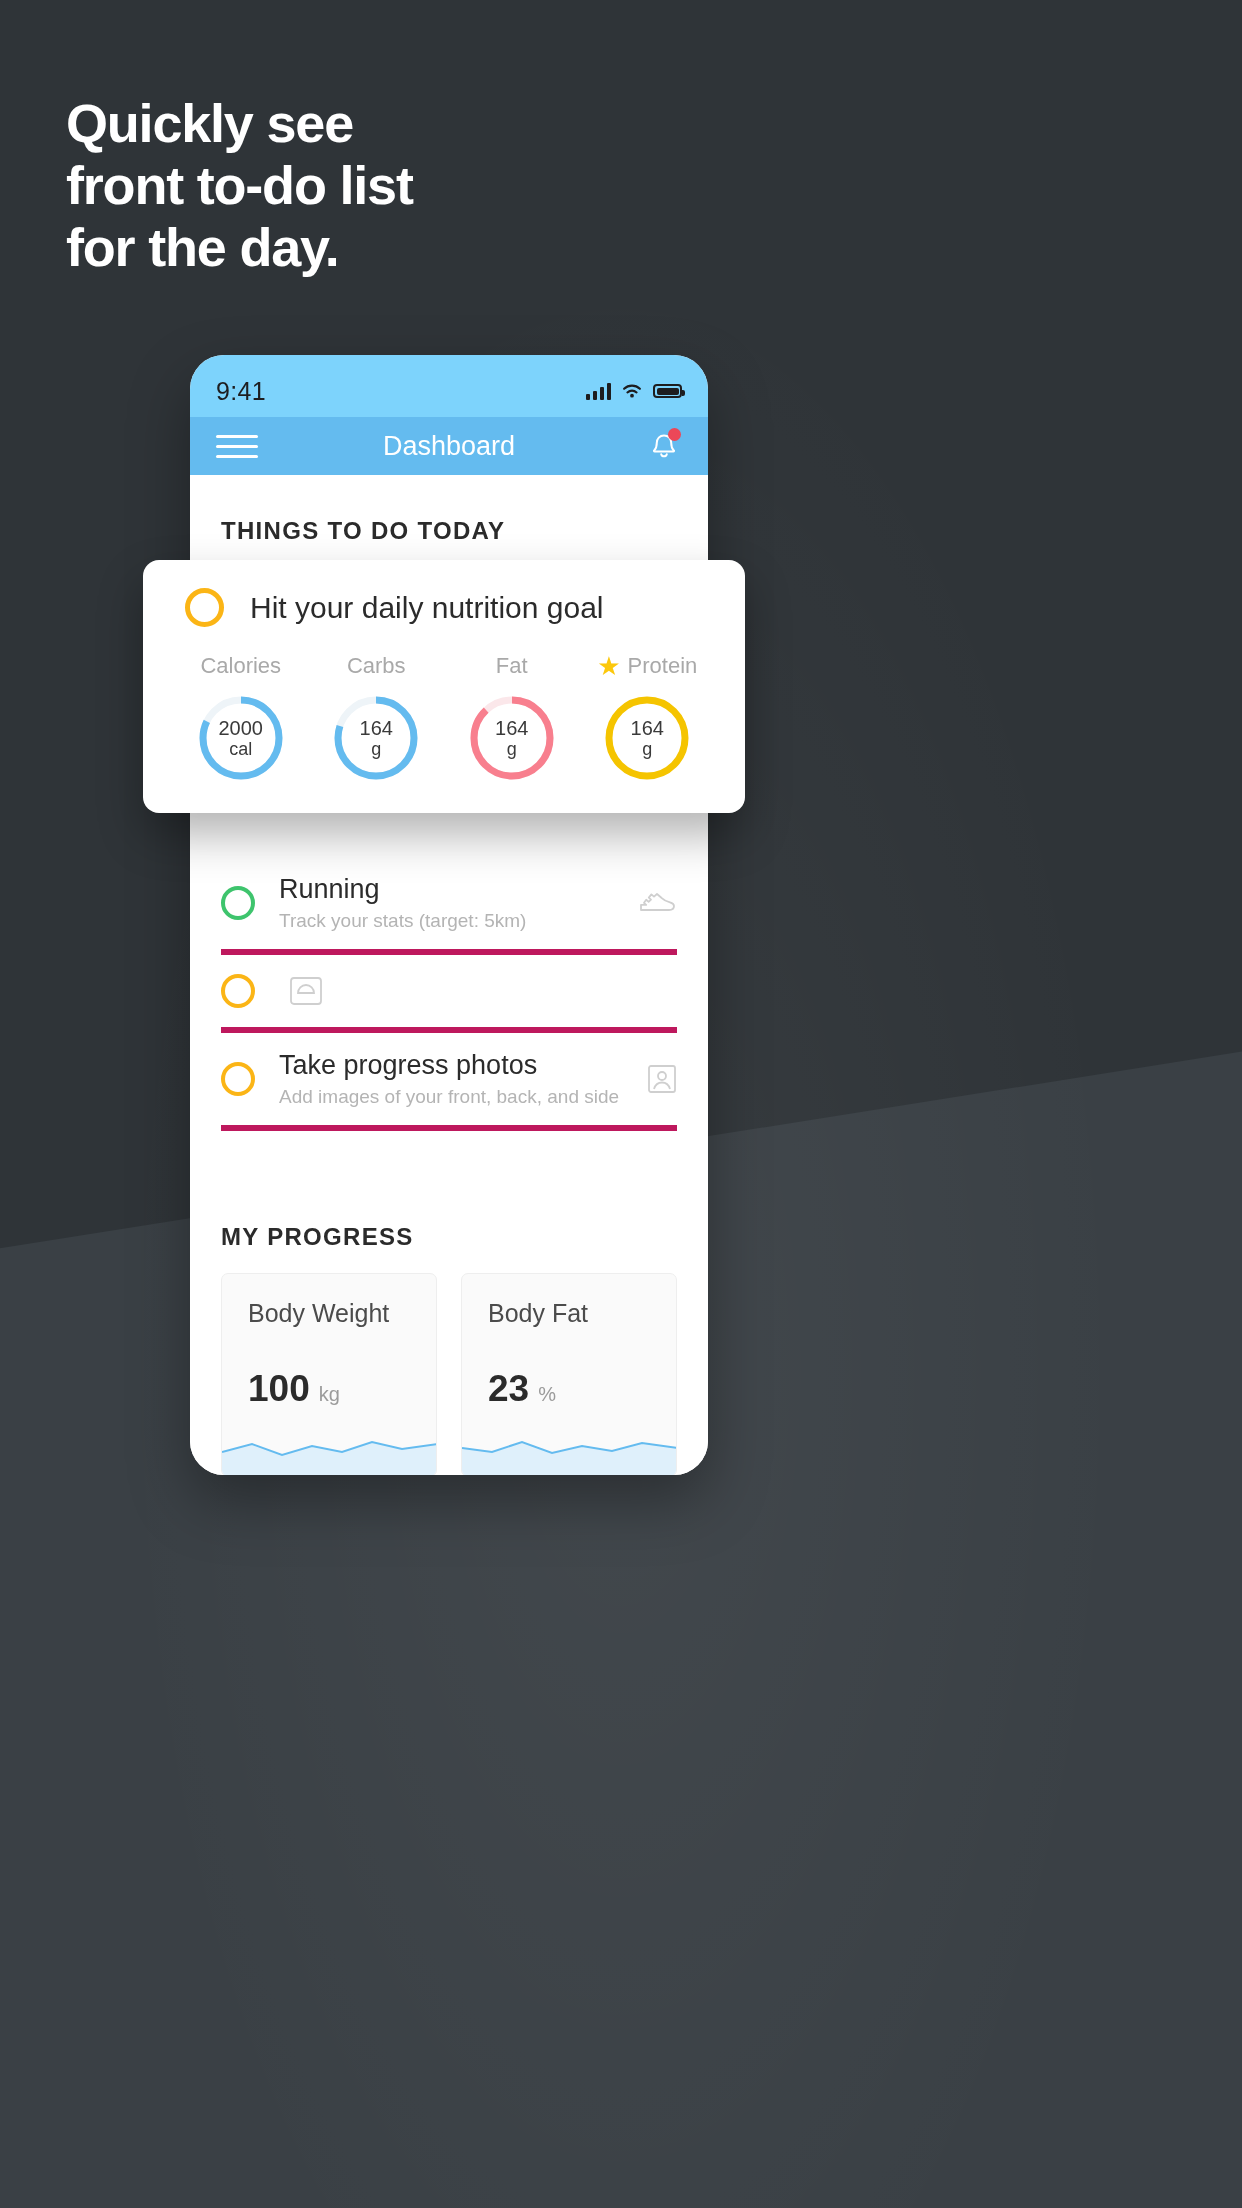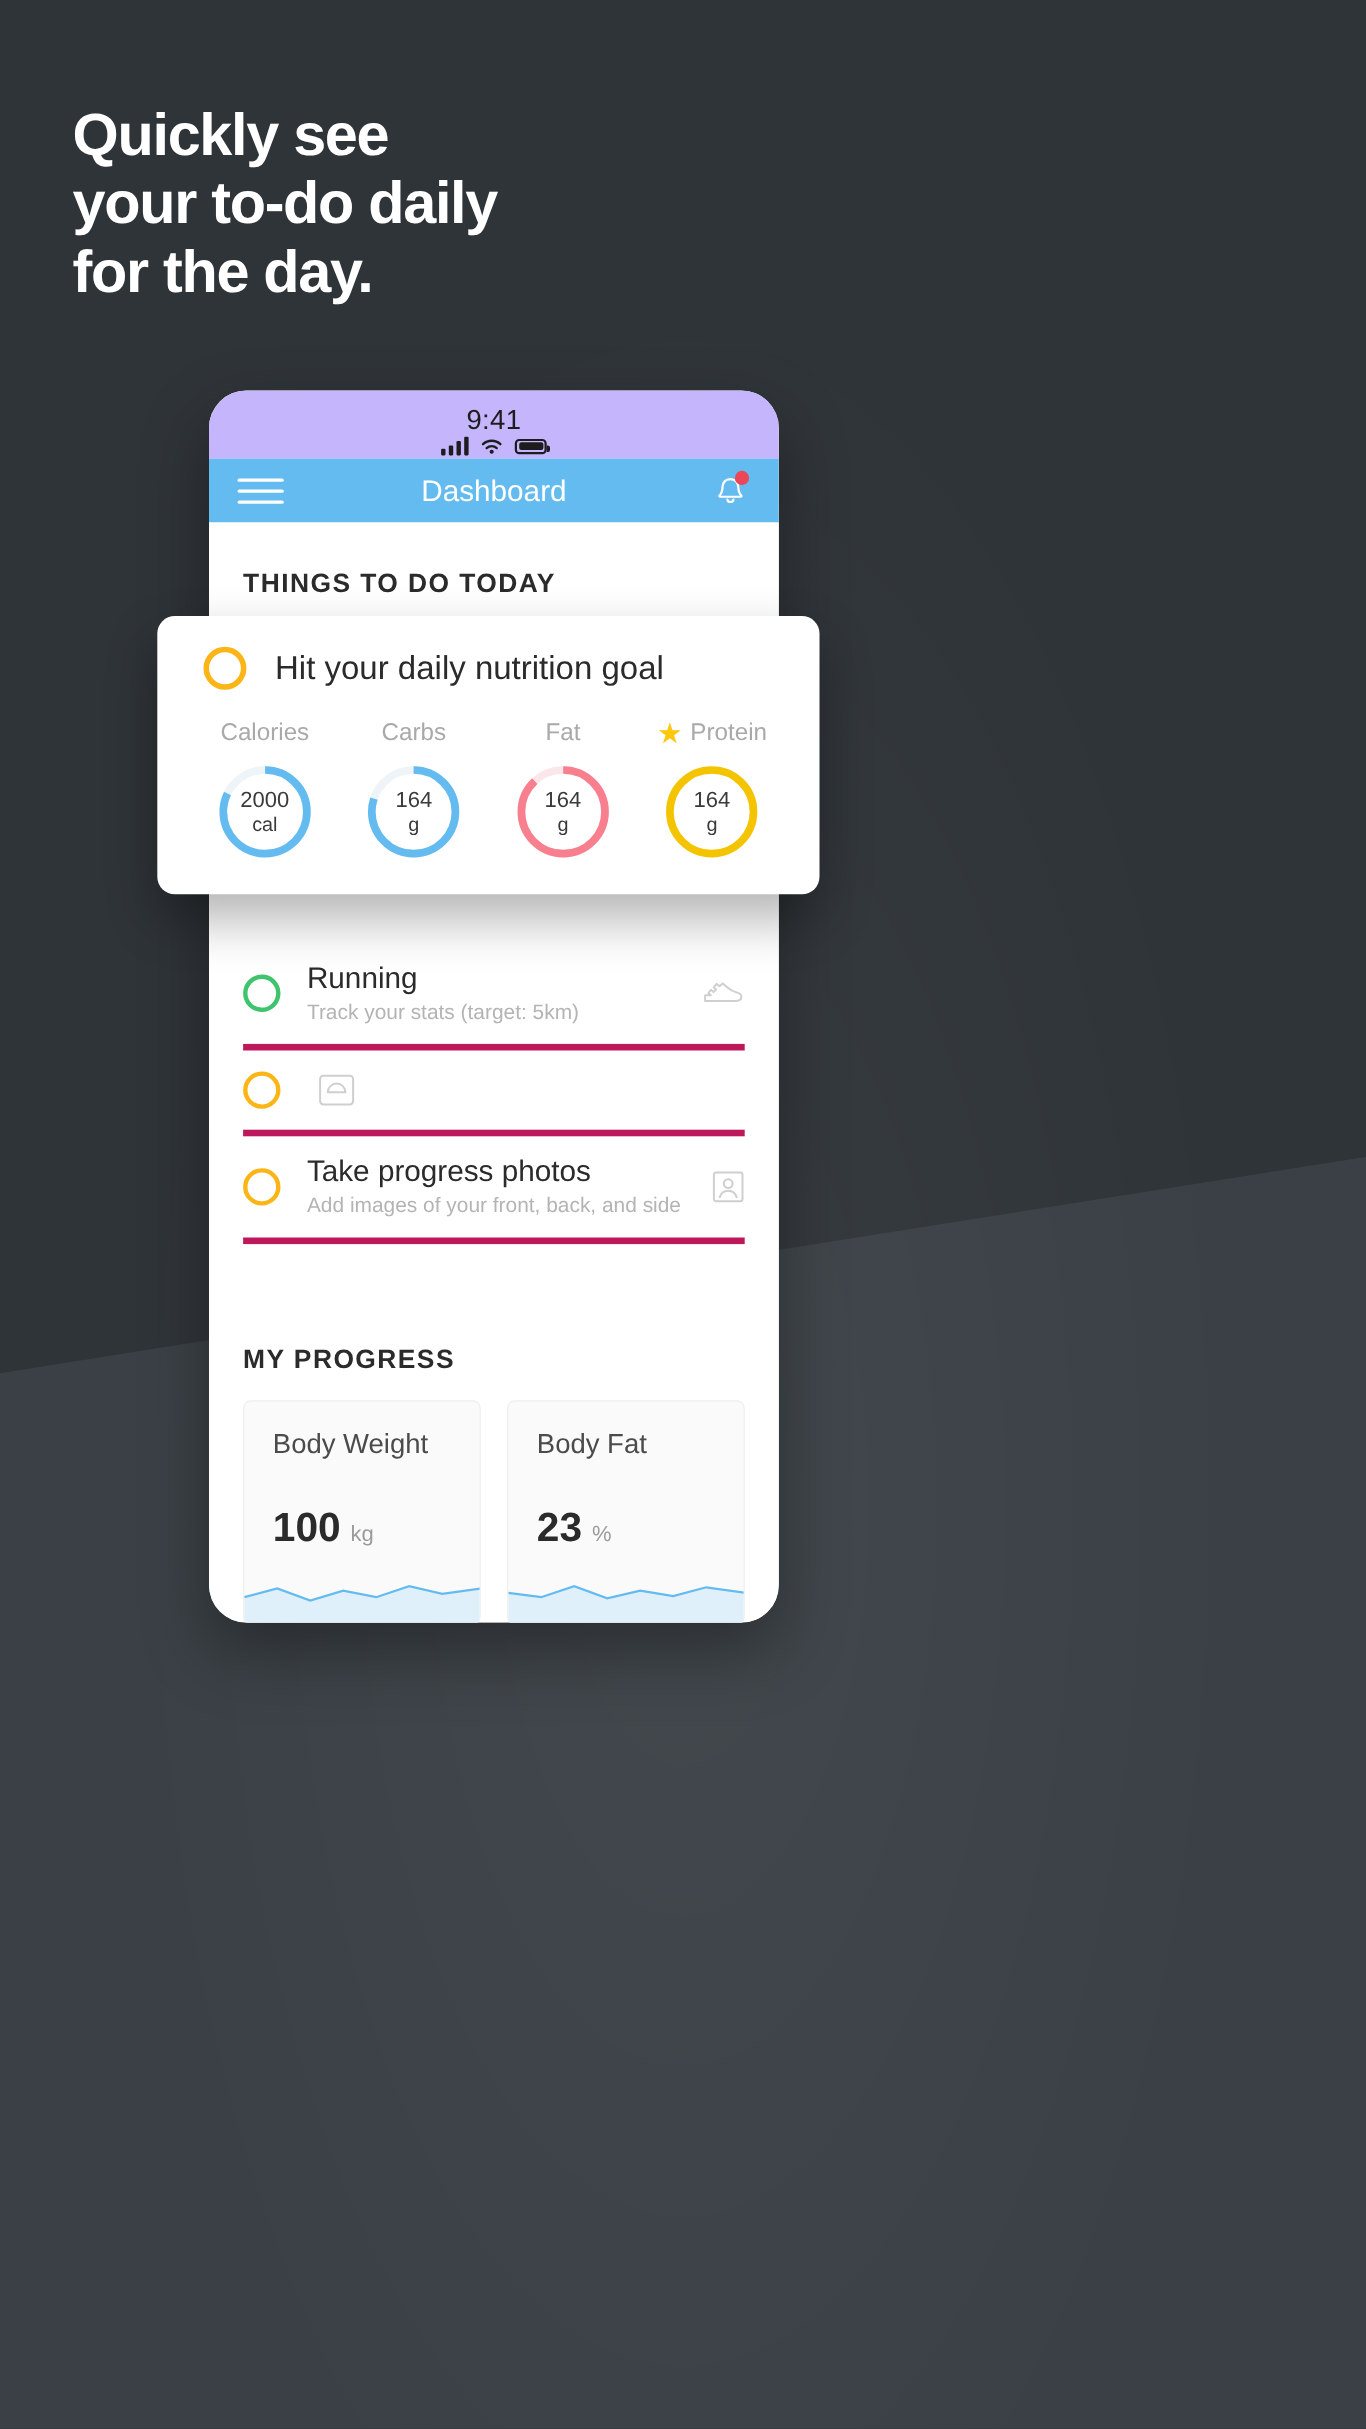--- a/index.html
+++ b/index.html
@@ -48,27 +48,26 @@
     left:190px; top:355px;
     width:518px; height:1120px;
     background:#ffffff;
     border-radius:34px;
     overflow:hidden;
     box-shadow:0 26px 60px rgba(0,0,0,0.34);
     z-index:6;
   }
   .statusbar{
     height:62px;
-    background:#c4b5fd;
+    background:#7dd3fc;
     display:flex;
     align-items:center;
-    justify-content:center;
+    justify-content:space-between;
     padding:10px 26px 0 26px;
     color:#1d1d1f;
-    flex-direction:column;
   }
   .sb-time{ font-size:25px; letter-spacing:0.3px; }
   .sb-right{ display:flex; align-items:center; gap:9px; }
   .bars{ display:flex; align-items:flex-end; gap:3px; height:17px; }
   .bars i{ width:4px; background:#1d1d1f; border-radius:1px; display:block; }
   .bars i:nth-child(1){ height:6px; }
   .bars i:nth-child(2){ height:9px; }
   .bars i:nth-child(3){ height:13px; }
   .bars i:nth-child(4){ height:17px; }
   .batt{
@@ -186,21 +185,21 @@
 </style>
 </head>
 <body>
 
 <div class="bg-base"></div>
 <div class="bg-diag"></div>
 <div class="bg-vign"></div>
 
 <div class="headline">
   <div>Quickly see</div>
-  <div>your to-do daily</div>
+  <div>front to-do list</div>
   <div>for the day.</div>
 </div>
 
 <div class="phone">
 
   <div class="statusbar">
     <div class="sb-time">9:41</div>
     <div class="sb-right">
       <div class="bars">
           <i></i>

